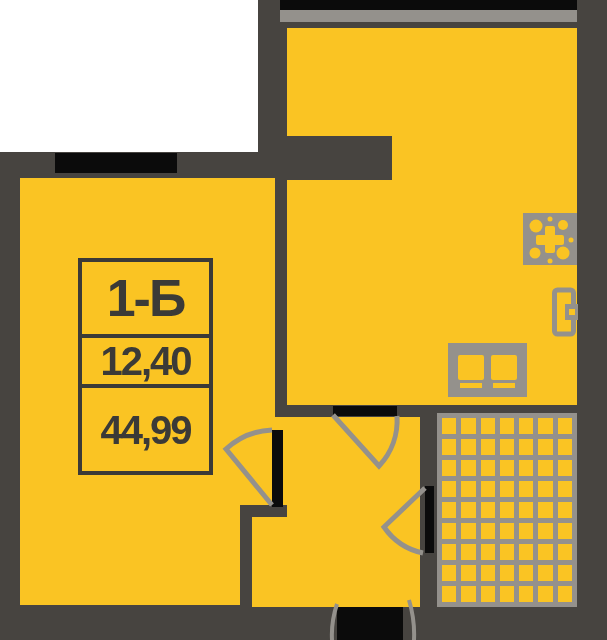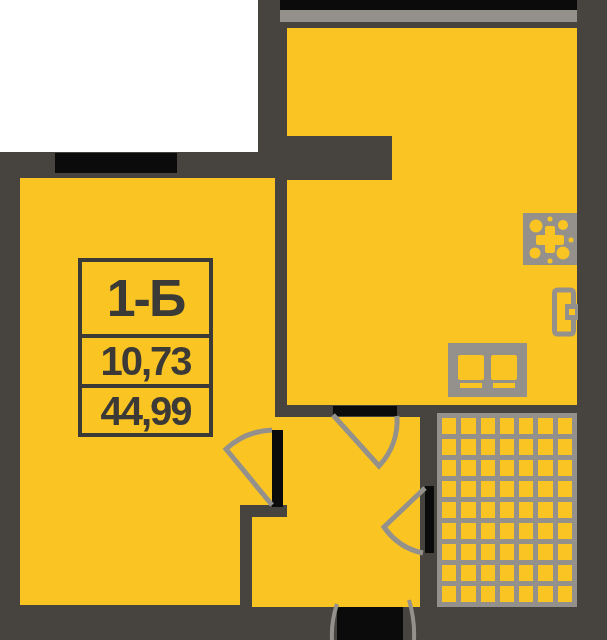--- a/index.html
+++ b/index.html
@@ -12,21 +12,21 @@
   }
   .abs{position:absolute;}
   .floor{background:var(--floor,#FAC423);}
   .wallfill{background:var(--wall,#474440);}
   .black{background:var(--opening,#0B0B0B);}
   .gray{background:var(--fixture,#94918C);}
   .white{background:var(--outside,#FFFFFF);}
 
   
   .unit-label{
-    left:78px;top:258px;width:135px;height:179px;
+    left:78px;top:258px;width:135px;height:217px;
     background:var(--floor,#FAC423);
     border:4px solid var(--label_text,#3B3A37);
     box-sizing:border-box;
     display:flex;flex-direction:column;
     color:var(--label_text,#3B3A37);
   }
   .unit-label .cell{
     display:flex;align-items:center;justify-content:center;
     font-weight:700;line-height:1;box-sizing:border-box;
   }
@@ -175,17 +175,17 @@
     <g class="floorfill">
       <rect x="10" y="12" width="26" height="25" rx="2"></rect>
       <rect x="43" y="12" width="26" height="25" rx="2"></rect>
       <rect x="12" y="40" width="22" height="5"></rect>
       <rect x="45" y="40" width="22" height="5"></rect>
     </g>
   </svg>
 
   <div class="abs unit-label">
     <div class="cell c1">1-Б</div>
-    <div class="cell c2">10,73</div>
+    <div class="cell c2">12,40</div>
     <div class="cell c3">44,99</div>
   </div>
 
 </div>
 
 </body></html>

